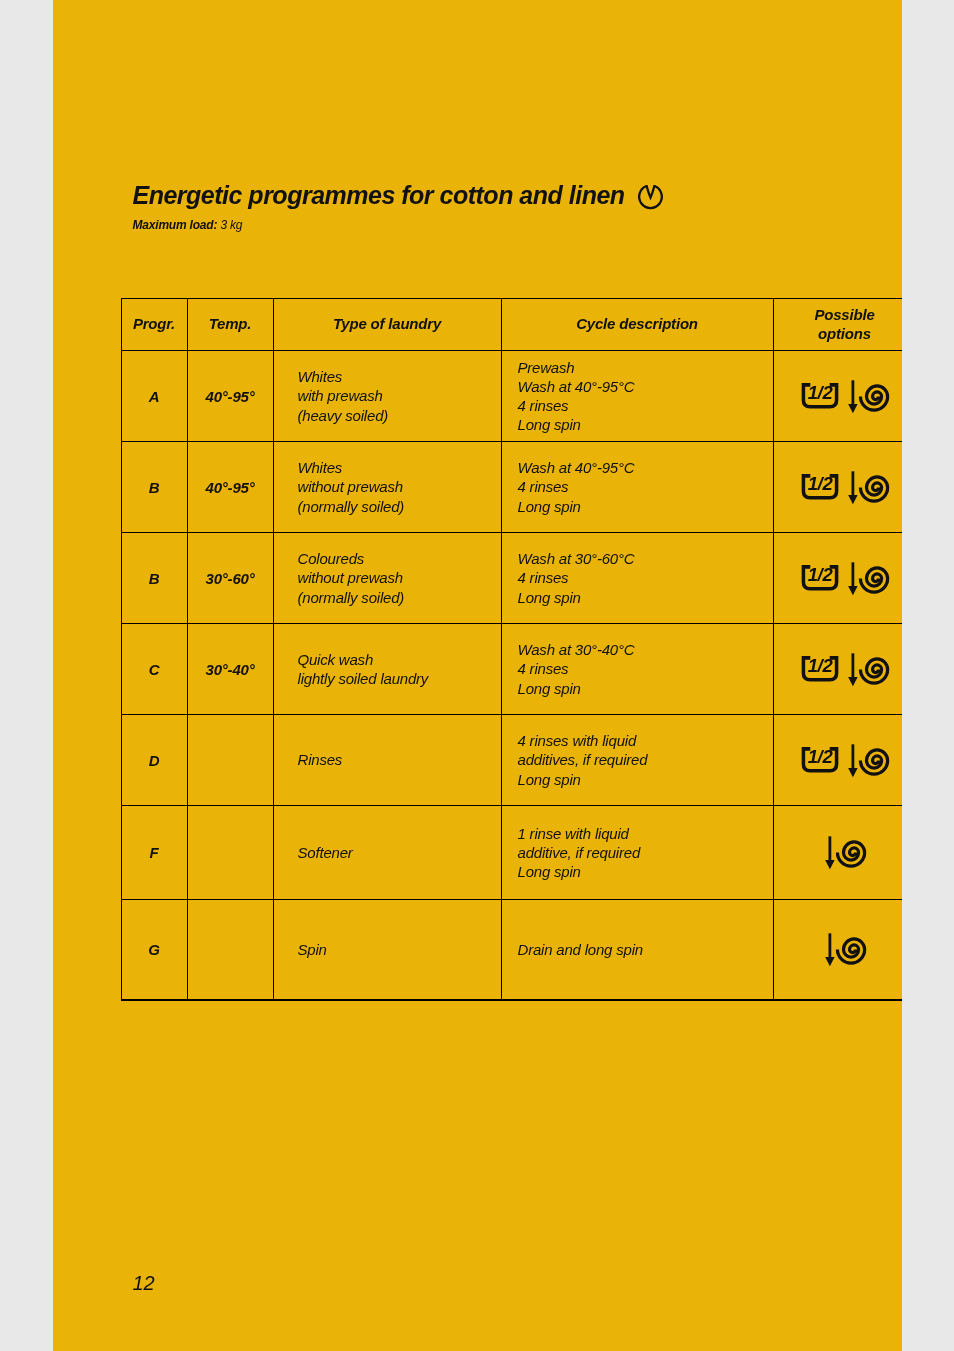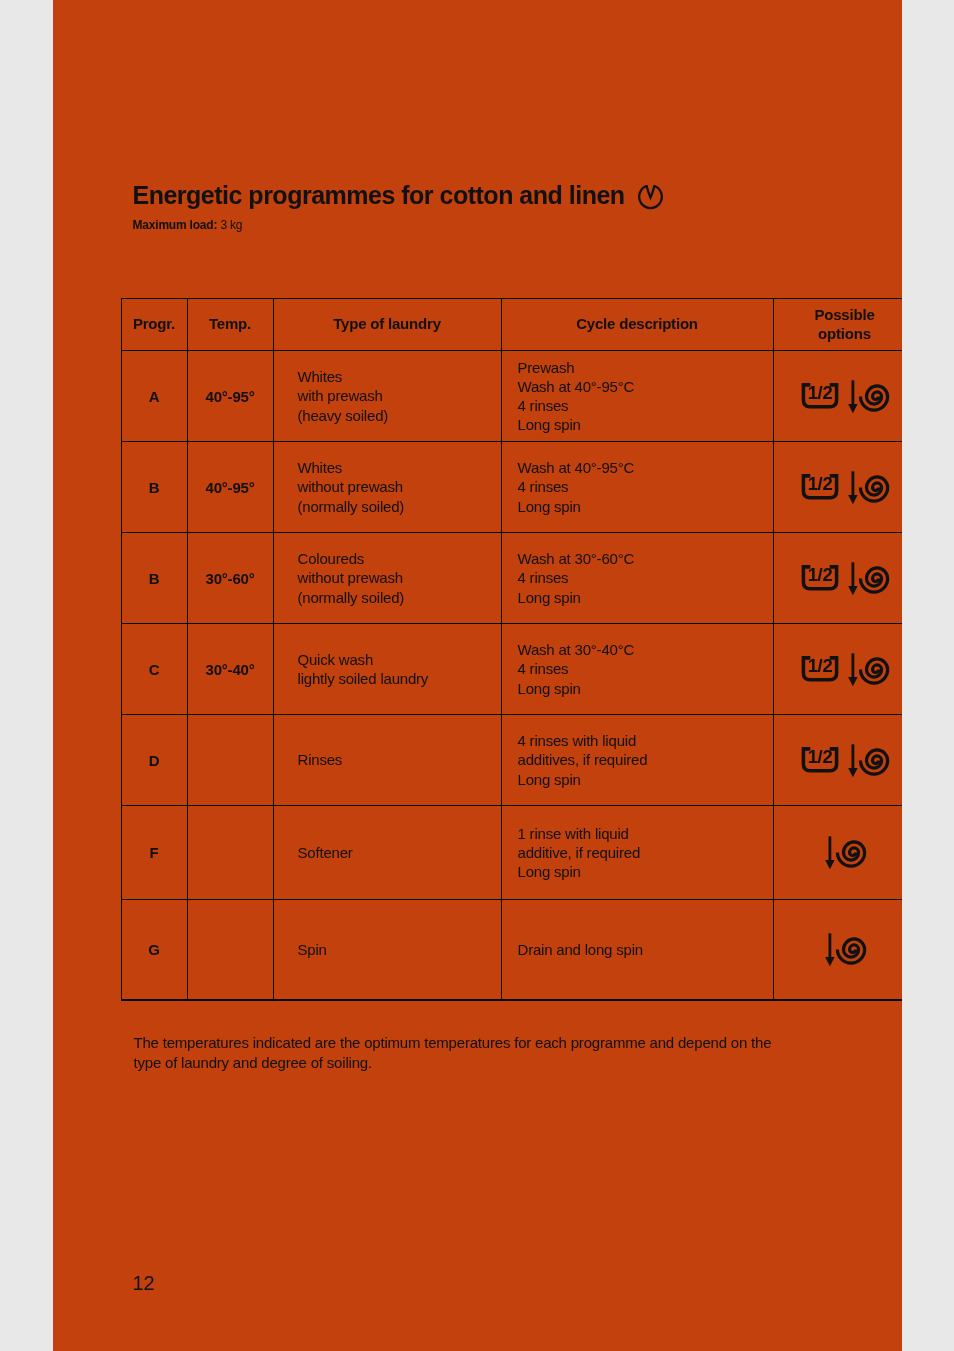--- a/index.html
+++ b/index.html
@@ -1,24 +1,25 @@
 <!DOCTYPE html>
 <html><head>
 <meta charset="utf-8">
 <style>
   * { margin:0; padding:0; box-sizing:border-box; }
   html,body { background:#e8e8e8; }
   .page {
     position:relative;
     width:849px; height:1351px;
-    background:#c2410c;
+    background:#eab308;
     color:#111;
     font-family:"Liberation Sans", sans-serif;
     margin:0 auto;
     overflow:hidden;
+    font-style:italic;
   }
   .title-block { position:absolute; left:80px; top:180px; width:820px; }
   .doc-title {
     font-size:25px; font-weight:700; letter-spacing:-0.5px;
     display:flex; align-items:center; gap:10px;
   }
   .title-icon svg { display:block; }
   .max-load { margin-top:7px; font-size:12px; letter-spacing:-0.2px; }
   .max-load b { font-weight:700; }
 
@@ -270,18 +271,16 @@
                 <path d="M32.8 19 A2.8 2.8 0 0 1 27.2 19 A4.2 4.2 0 0 1 35.6 19 A7 7 0 0 1 21.6 19 A9.8 9.8 0 0 1 41.2 19 A12.6 12.6 0 0 1 16 19" stroke-width="3"></path>
               </svg>
             </span>
           </div>
         </td>
       </tr>
     </tbody>
       </table>
   </div>
 
-  <div class="footnote">The temperatures indicated are the optimum temperatures for each programme and depend on the
-type of laundry and degree of soiling.</div>
 
   <div class="page-number">12</div>
 
 </div>
 
 </body></html>

